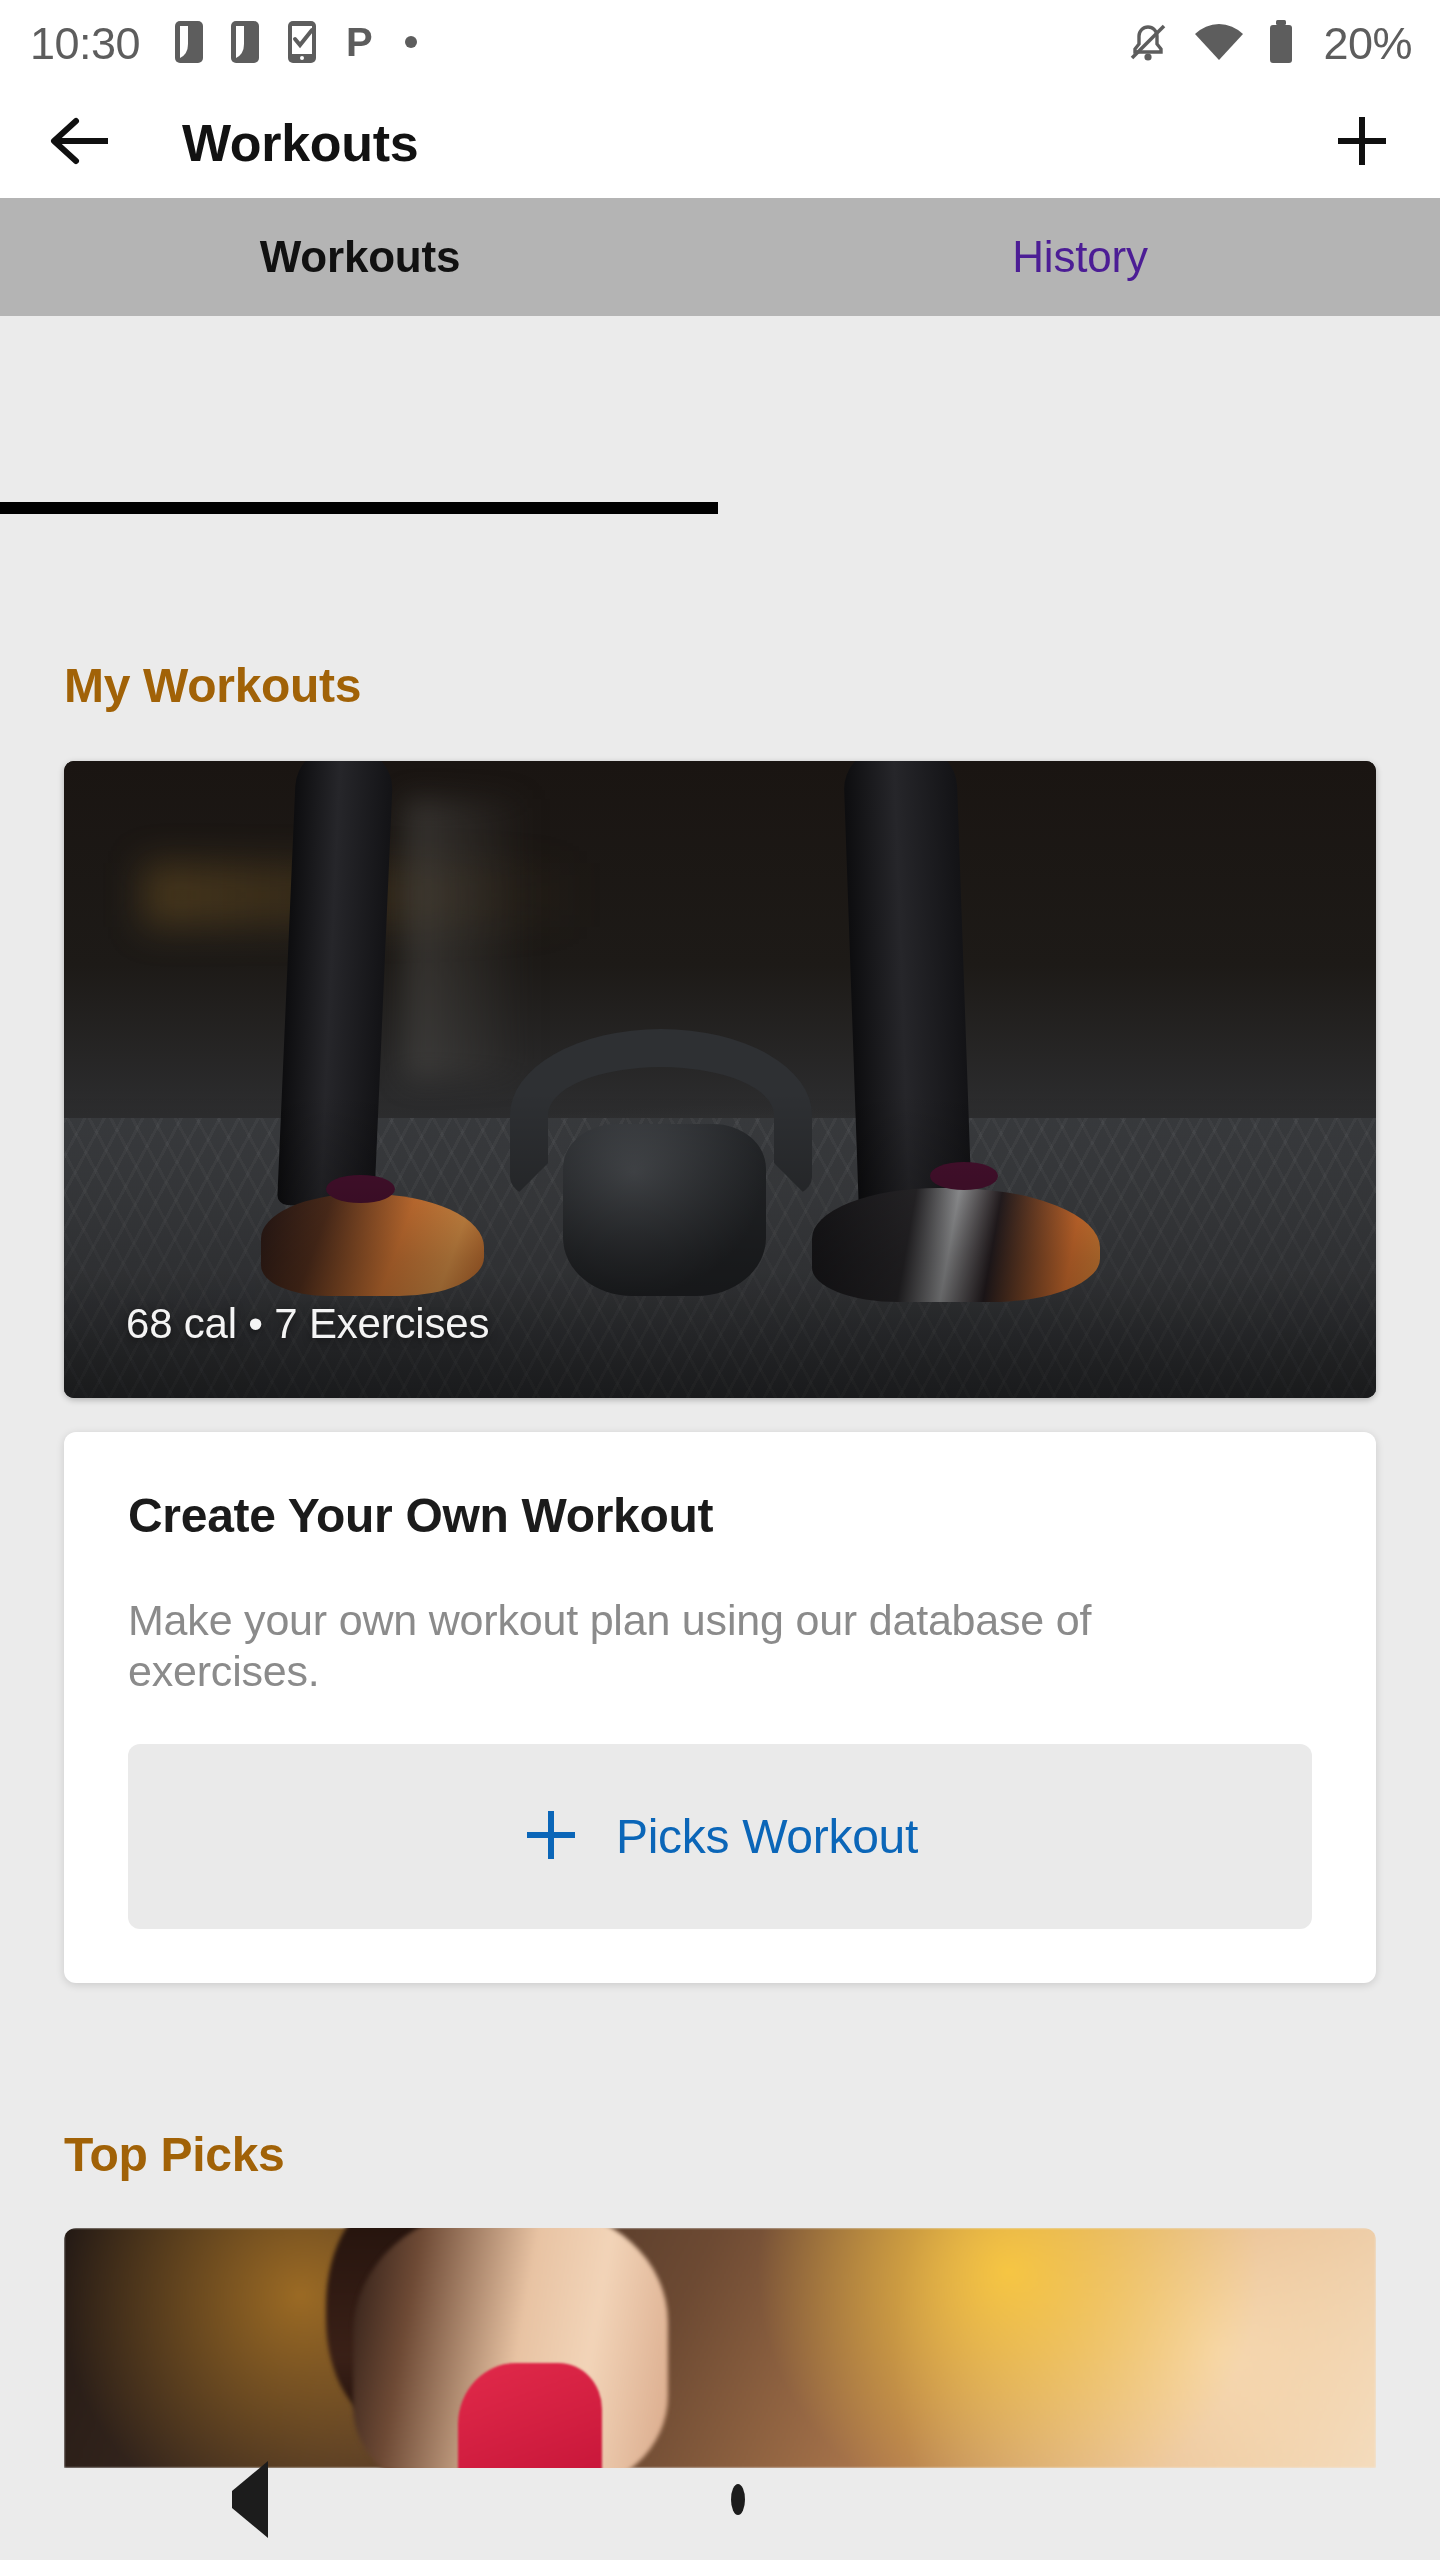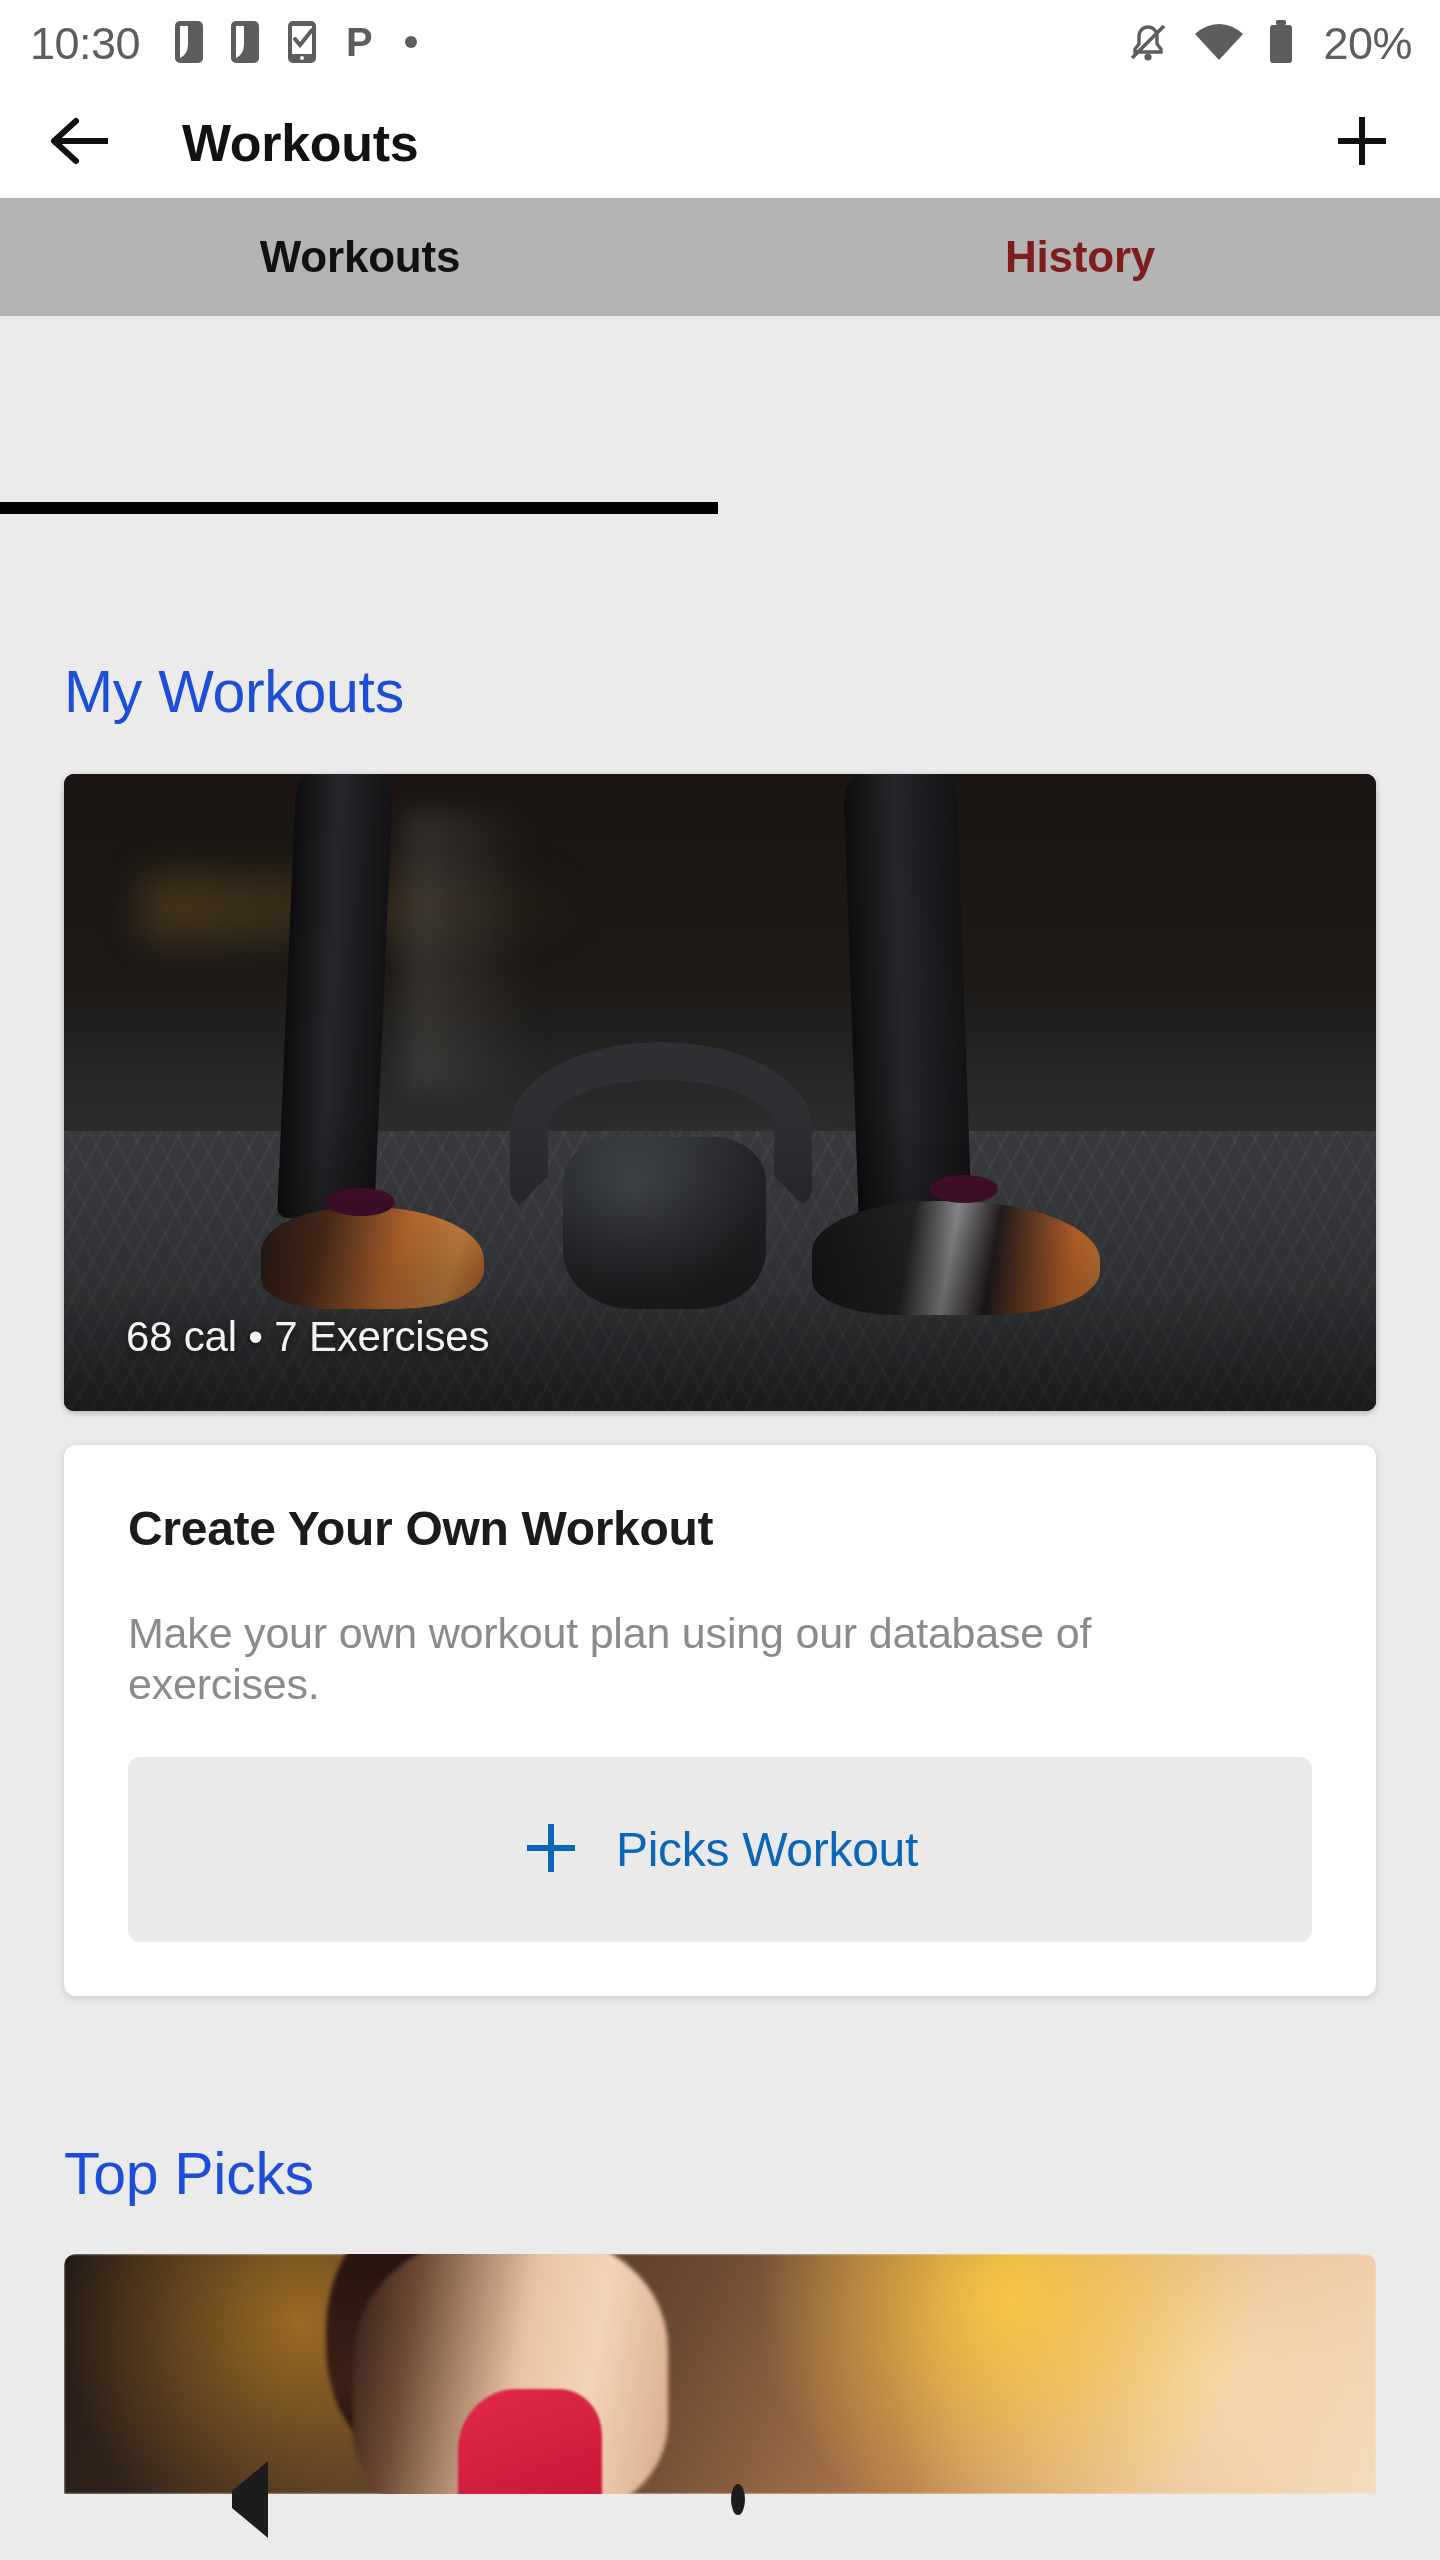--- a/index.html
+++ b/index.html
@@ -37,34 +37,34 @@
 
   
   .tabbar{
     position:absolute; top:198px; left:0; width:1440px; height:118px;
     background:#b4b4b4; display:flex; align-items:center;
   }
   .tab{
     flex:1; text-align:center; font-size:44px; letter-spacing:-.2px;
   }
   .tab.active{ color:#111111; font-weight:700; }
-  .tab.inactive{ color:#7f1d1d; font-weight:700; }
+  .tab.inactive{ color:#4c1d95; font-weight:400; }
   .tab-indicator{
     position:absolute; top:502px; left:0; width:718px; height:12px; background:#000000;
   }
   .tabbar-shadow{
     position:absolute; top:514px; left:0; width:1440px; height:16px;
     background:linear-gradient(to bottom, rgba(0,0,0,.20), rgba(0,0,0,0));
   }
 
   
   .content{ position:absolute; top:514px; left:0; width:1440px; height:2046px; background:#ebebeb; }
 
   .section-title{
-    font-size:59px; color:#1d4ed8; font-weight:400; letter-spacing:-.3px;
+    font-size:48px; color:#a16207; font-weight:700; letter-spacing:-.3px;
     margin:144px 0 0 64px;
   }
   .section-title.second{ }
 
   
   .photo-card{
     position:relative; margin:48px 64px 0 64px; height:637px;
     border-radius:10px; overflow:hidden;
     background:#14110f;
     box-shadow:0 2px 6px rgba(0,0,0,.25);

